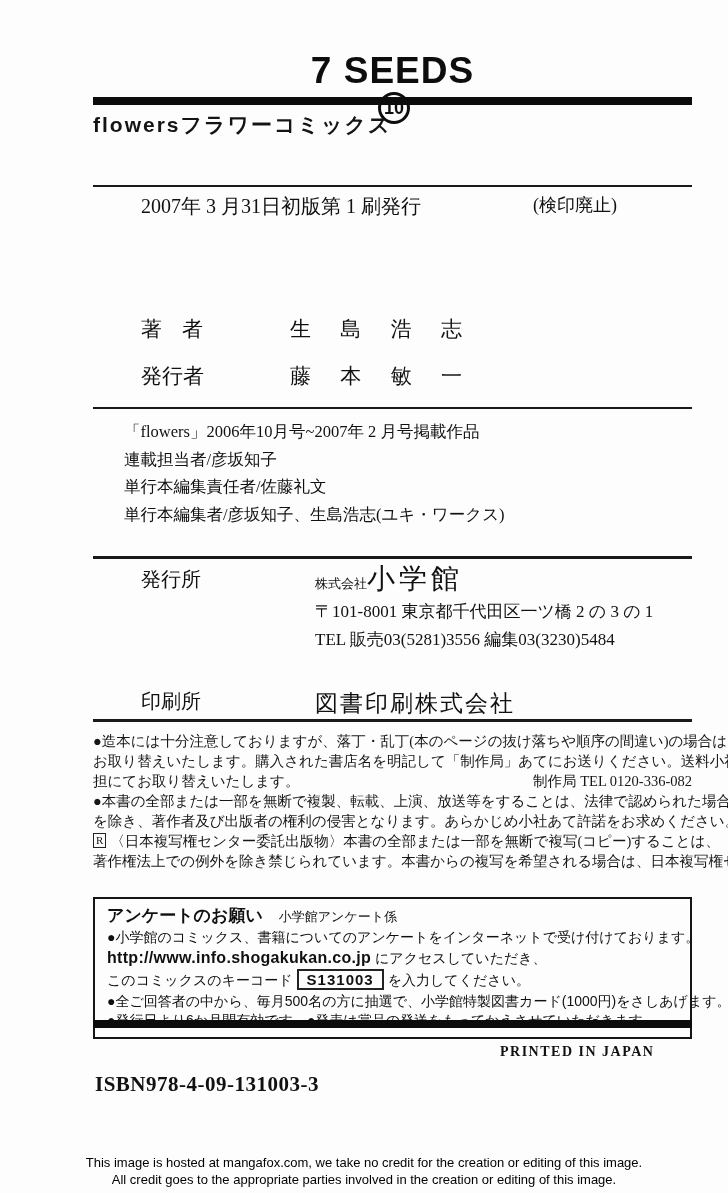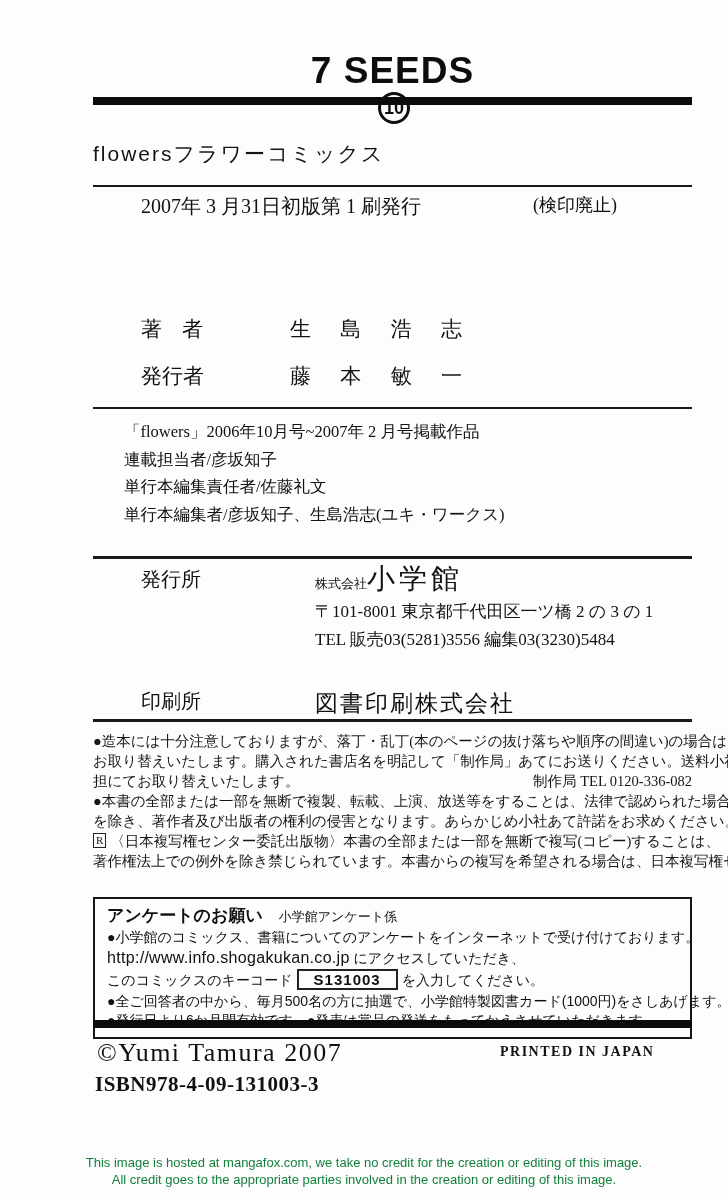--- a/index.html
+++ b/index.html
@@ -39,25 +39,24 @@
   }
   .bar { position: absolute; height: 8px; background: #0c0c0c; width: 599px; }
   .bar-title { top: 97px; }
   .bar-bottom { top: 1020px; }
   .rule { position: absolute; background: #1a1a1a; width: 599px; }
   .rule-thin { height: 2px; }
   .rule-med { height: 3px; }
   .imprint {
     top: 111px;
     font-family: "Liberation Sans", sans-serif;
-    font-weight: normal;
+    font-weight: bold;
     font-size: 21px;
     letter-spacing: 2px;
     color: #141414;
-    margin-top: 29px;
   }
 
   
   .edition-row { top: 193px; height: 28px; font-size: 20px; }
   .edition-date { position: absolute; left: 48px; white-space: nowrap; }
   .edition-note { position: absolute; left: 440px; font-size: 18px; white-space: nowrap; }
 
   
   .credit-row { height: 32px; font-size: 21px; }
   .credit-row-1 { top: 315px; }
@@ -111,48 +110,48 @@
     padding: 6px 12px 7px 12px;
     font-family: "Liberation Sans", sans-serif;
     font-size: 14px;
     line-height: 19px;
     color: #101010;
   }
   .survey-box div { white-space: nowrap; }
   .survey-heading { font-size: 17px; font-weight: bold; line-height: 22px; }
   .survey-heading-sub { font-size: 13px; font-weight: normal; margin-left: 16px; }
   .survey-url-line { line-height: 22px; }
-  .survey-url { font-weight: normal; font-size: 16px; letter-spacing: 0.3px; }
+  .survey-url { font-weight: bold; font-size: 16px; letter-spacing: 0.3px; }
   .survey-keycode-line { line-height: 23px; }
   .keycode-box {
     display: inline-block;
     border: 2px solid #222;
     font-weight: bold;
     font-size: 15px;
     line-height: 17px;
-    padding: 0 15px;
+    padding: 0 8px;
     letter-spacing: 1px;
     margin: 0 4px;
   }
 
   
   .copyright-row { top: 1038px; height: 32px; }
   .copyright { position: absolute; left: 4px; font-size: 26px; letter-spacing: 1.5px; white-space: nowrap; }
   .printed { position: absolute; left: 407px; top: 6px; font-size: 14px; font-weight: bold; letter-spacing: 1.5px; white-space: nowrap; }
   .isbn { top: 1072px; left: 95px; font-size: 21px; font-weight: bold; letter-spacing: 0.5px; white-space: nowrap; }
 
   .host-note {
     position: absolute;
     top: 1154px;
     left: 0; width: 728px;
     text-align: center;
     font-family: "Liberation Sans", sans-serif;
     font-size: 13px;
     line-height: 17px;
-    color: #15803d;
+    color: #000000;
   }
   .abs { position: absolute; }
 </style>
 </head>
 <body>
 
 <div class="page">
 
   <div class="content title-row">
     <span>7 SEEDS</span>
@@ -222,21 +221,20 @@
     </div>
     <div class="survey-keycode-line">
       <span>このコミックスのキーコード</span><span class="keycode-box">S131003</span><span>を入力してください。</span>
     </div>
     <div>●全ご回答者の中から、毎月500名の方に抽選で、小学館特製図書カード(1000円)をさしあげます。</div>
     <div>●発行日より6か月間有効です。●発表は賞品の発送をもってかえさせていただきます。</div>
   </div>
 
   <div class="content bar bar-bottom"></div>
   <div class="content copyright-row">
-    <span class="copyright">©Yumi Tamura 2007</span>
     <span class="printed">PRINTED IN JAPAN</span>
   </div>
   <div class="abs isbn">ISBN978-4-09-131003-3</div>
 
   <div class="host-note">
     <div>This image is hosted at mangafox.com, we take no credit for the creation or editing of this image.</div>
     <div>All credit goes to the appropriate parties involved in the creation or editing of this image.</div>
   </div>
 
 </div>

